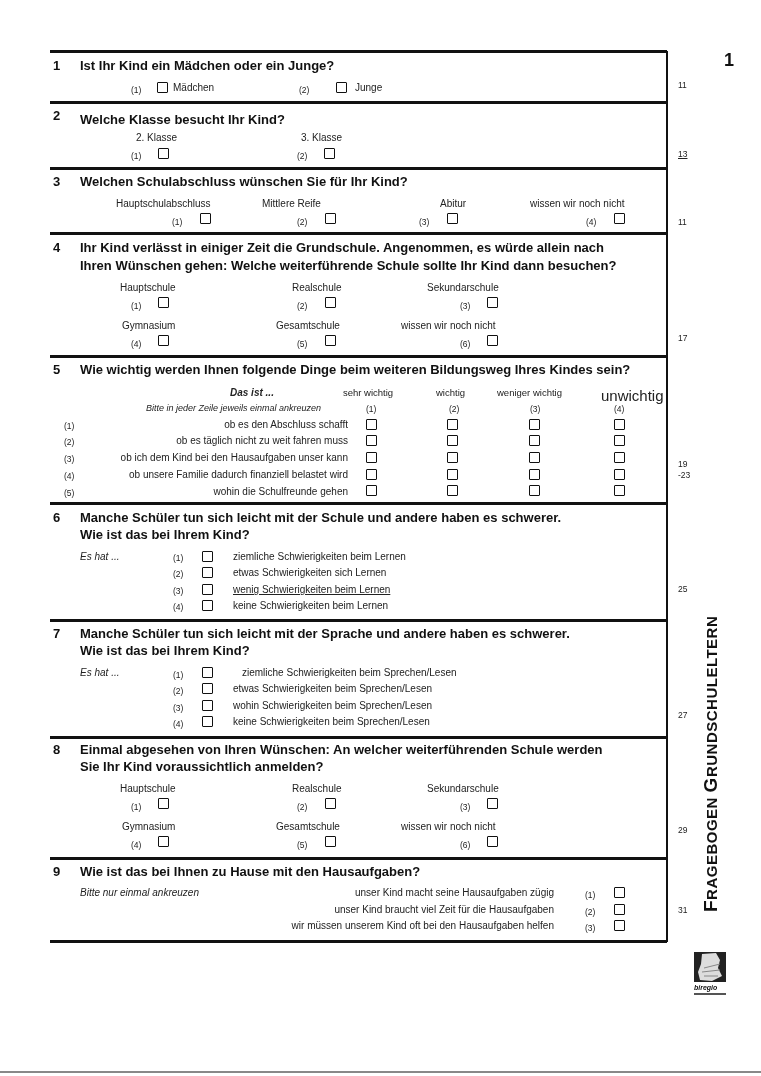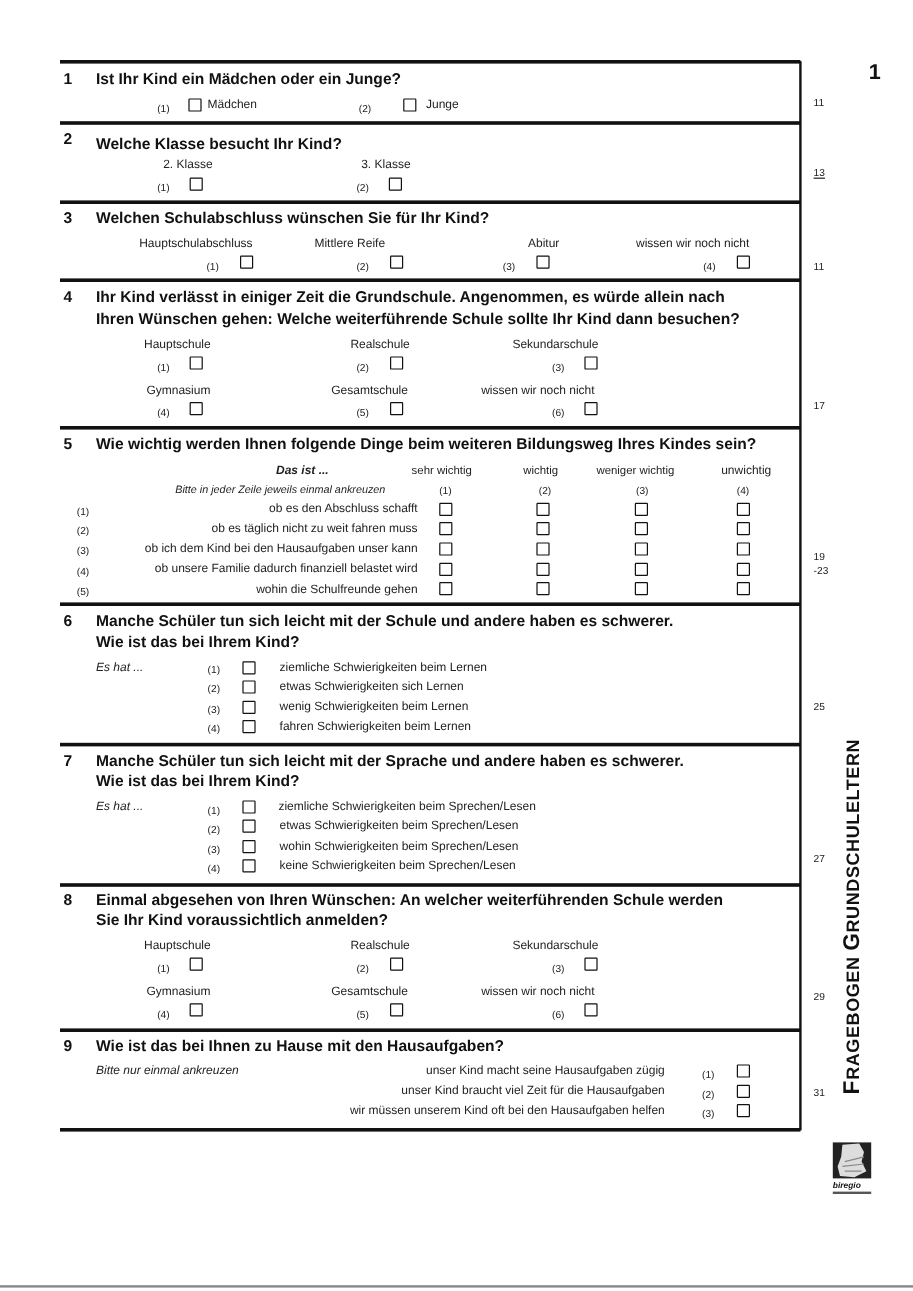--- a/index.html
+++ b/index.html
@@ -39,21 +39,21 @@
 
 <svg class="logo" viewBox="0 0 40 48">
   <rect x="4" y="2" width="32" height="30" fill="#222"></rect>
   <path d="M12 4 L26 3 L30 10 L28 18 L32 26 L22 31 L10 30 L8 22 L11 14 Z" fill="#ddd"></path>
   <path d="M14 18 L30 14 M12 22 L30 20 M14 26 L28 26" stroke="#888" stroke-width="1"></path>
   <text x="4" y="40" font-size="7" font-style="italic" font-weight="bold" fill="#111" font-family="Liberation Sans, sans-serif">biregio</text>
   <rect x="4" y="43" width="32" height="2" fill="#555"></rect>
 </svg>
 
 <div class="rightnum" style="top:80px;">11</div>
-<div class="rightnum" style="top:139px;text-decoration:underline;">13</div>
+<div class="rightnum" style="top:149px;text-decoration:underline;">13</div>
 <div class="rightnum" style="top:217px;">11</div>
 <div class="rightnum" style="top:333px;">17</div>
 <div class="rightnum" style="top:459px;">19</div>
 <div class="rightnum" style="top:470px;">-23</div>
 <div class="rightnum" style="top:584px;">25</div>
 <div class="rightnum" style="top:710px;">27</div>
 <div class="rightnum" style="top:825px;">29</div>
 <div class="rightnum" style="top:905px;">31</div>
 
 <div class="qnum" style="top:58px;">1</div>
@@ -114,21 +114,21 @@
 <div class="qnum" style="top:362px;">5</div>
 <div class="qtext" style="top:361px;">Wie wichtig werden Ihnen folgende Dinge beim weiteren Bildungsweg Ihres Kindes sein?</div>
 <div class="lbl ital" style="left:230px; top:387px;font-weight:bold;">Das ist ...</div>
 <div class="lbl ital" style="left:146px; top:403px; font-size:9px;">Bitte in jeder Zeile jeweils einmal ankreuzen</div>
 <div class="lbl" style="left:343px; top:387px; font-size:9.5px;">sehr wichtig</div>
 <div class="code" style="left:366px; top:404px;">(1)</div>
 <div class="lbl" style="left:436px; top:387px; font-size:9.5px;">wichtig</div>
 <div class="code" style="left:449px; top:404px;">(2)</div>
 <div class="lbl" style="left:497px; top:387px; font-size:9.5px;">weniger wichtig</div>
 <div class="code" style="left:530px; top:404px;">(3)</div>
-<div class="lbl" style="left:601px; top:387px; font-size:10px;">unwichtig</div>
+<div class="lbl" style="left:601px; top:387px; font-size:15px;">unwichtig</div>
 <div class="code" style="left:614px; top:404px;">(4)</div>
 
 <div>
   <div class="code" style="left:64px; top:421px;">(1)</div>
   <div class="lbl" style="right:413px; top:419px;">ob es den Abschluss schafft</div>
   <div class="box" style="left:366px; top:419px;"></div>
   <div class="box" style="left:447px; top:419px;"></div>
   <div class="box" style="left:529px; top:419px;"></div>
   <div class="box" style="left:614px; top:419px;"></div>
 </div>
@@ -170,32 +170,32 @@
 <div class="qtext" style="top:526px;">Wie ist das bei Ihrem Kind?</div>
 <div class="lbl ital" style="left:80px; top:551px;">Es hat ...</div>
 <div class="code" style="left:173px; top:553px;">(1)</div>
 <div class="box" style="left:202px; top:551px;"></div>
 <div class="lbl" style="left:233px; top:551px;">ziemliche Schwierigkeiten beim Lernen</div>
 <div class="code" style="left:173px; top:569px;">(2)</div>
 <div class="box" style="left:202px; top:567px;"></div>
 <div class="lbl" style="left:233px; top:567px;">etwas Schwierigkeiten sich Lernen</div>
 <div class="code" style="left:173px; top:586px;">(3)</div>
 <div class="box" style="left:202px; top:584px;"></div>
-<div class="lbl" style="left:233px; top:584px;">wenig Schwierigkeiten beim Lernen</div>
+<div class="lbl" style="left:233px; top:584px;text-decoration:underline;">wenig Schwierigkeiten beim Lernen</div>
 <div class="code" style="left:173px; top:602px;">(4)</div>
 <div class="box" style="left:202px; top:600px;"></div>
-<div class="lbl" style="left:233px; top:600px;">fahren Schwierigkeiten beim Lernen</div>
+<div class="lbl" style="left:233px; top:600px;">keine Schwierigkeiten beim Lernen</div>
 
 <div class="qnum" style="top:626px;">7</div>
 <div class="qtext" style="top:625px;">Manche Schüler tun sich leicht mit der Sprache und andere haben es schwerer.</div>
 <div class="qtext" style="top:642px;">Wie ist das bei Ihrem Kind?</div>
 <div class="lbl ital" style="left:80px; top:667px;">Es hat ...</div>
 <div class="code" style="left:173px; top:670px;">(1)</div>
 <div class="box" style="left:202px; top:667px;"></div>
-<div class="lbl" style="left:232px; top:667px;">ziemliche Schwierigkeiten beim Sprechen/Lesen</div>
+<div class="lbl" style="left:242px; top:667px;">ziemliche Schwierigkeiten beim Sprechen/Lesen</div>
 <div class="code" style="left:173px; top:686px;">(2)</div>
 <div class="box" style="left:202px; top:683px;"></div>
 <div class="lbl" style="left:233px; top:683px;">etwas Schwierigkeiten beim Sprechen/Lesen</div>
 <div class="code" style="left:173px; top:703px;">(3)</div>
 <div class="box" style="left:202px; top:700px;"></div>
 <div class="lbl" style="left:233px; top:700px;">wohin Schwierigkeiten beim Sprechen/Lesen</div>
 <div class="code" style="left:173px; top:719px;">(4)</div>
 <div class="box" style="left:202px; top:716px;"></div>
 <div class="lbl" style="left:233px; top:716px;">keine Schwierigkeiten beim Sprechen/Lesen</div>
 

